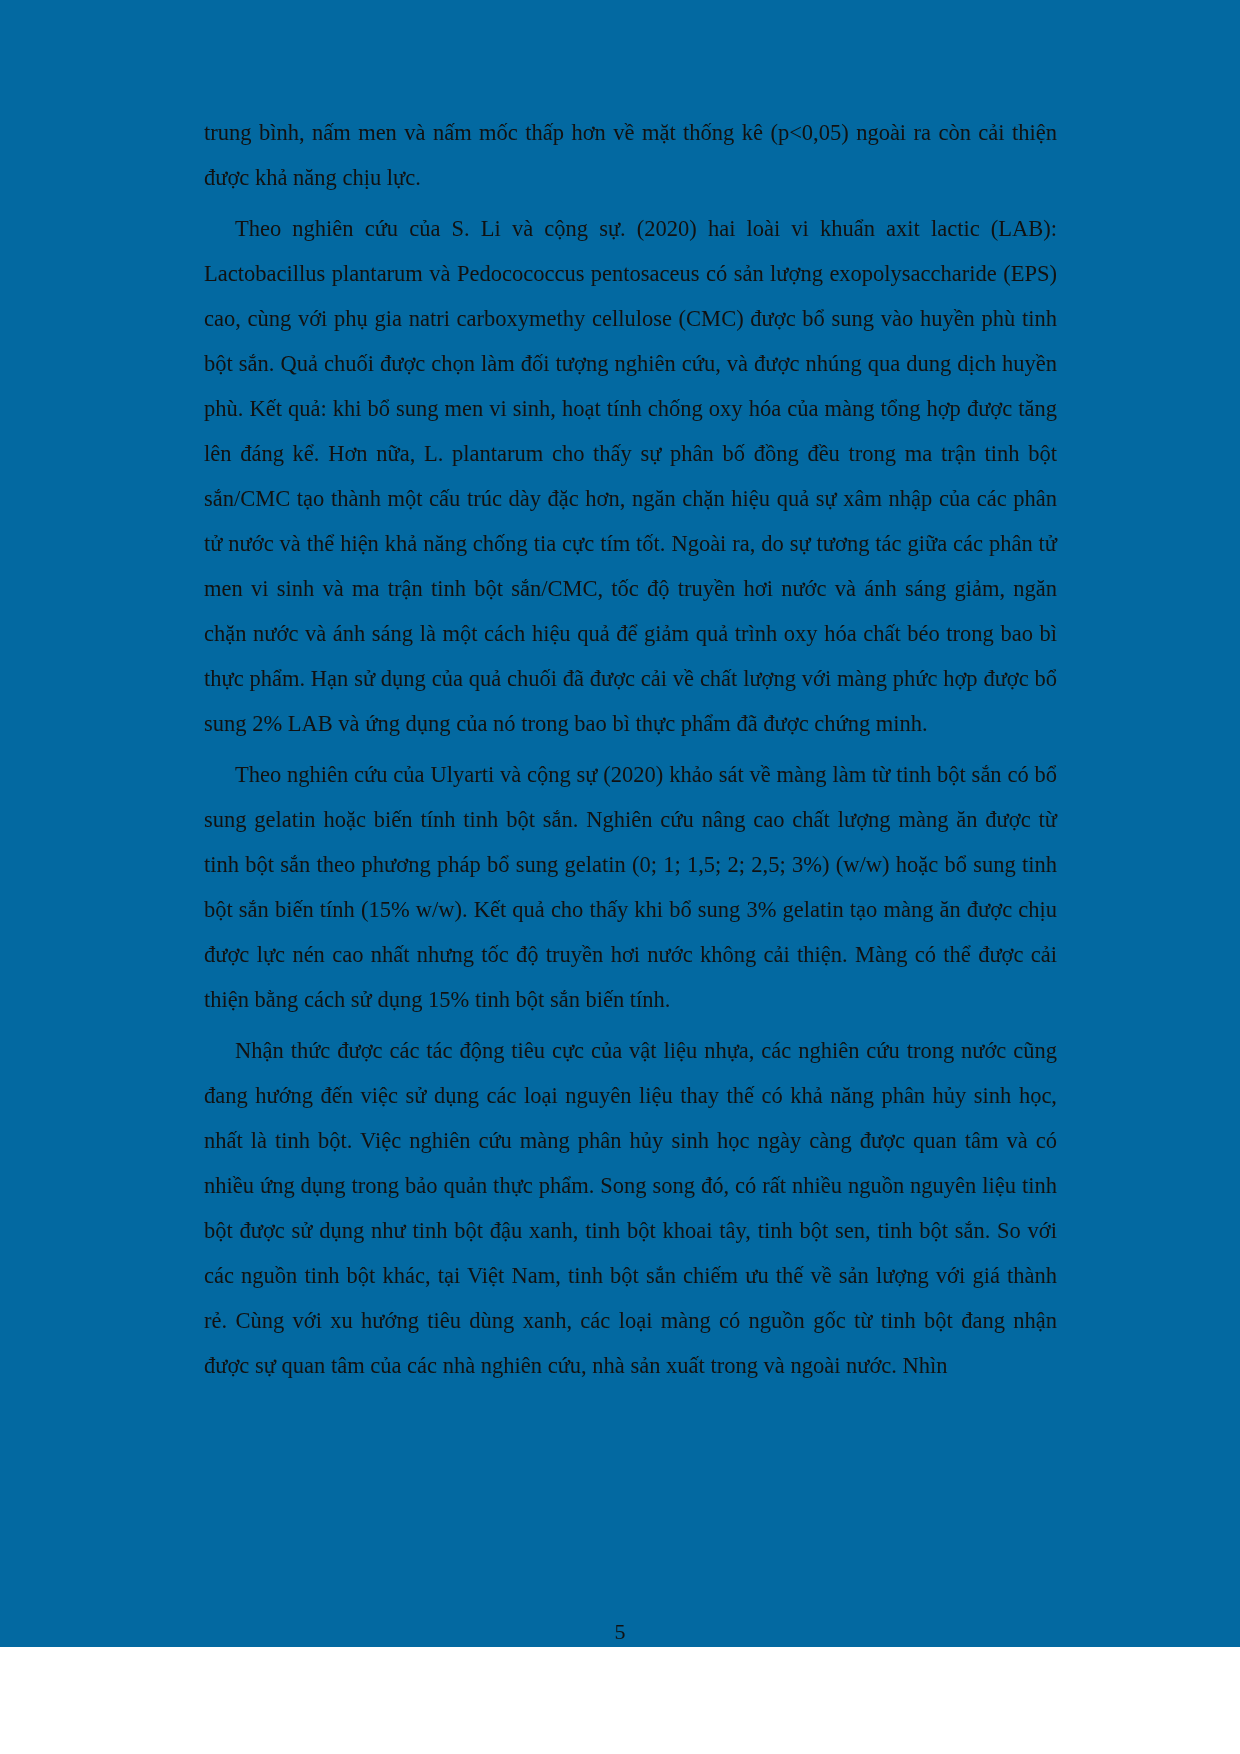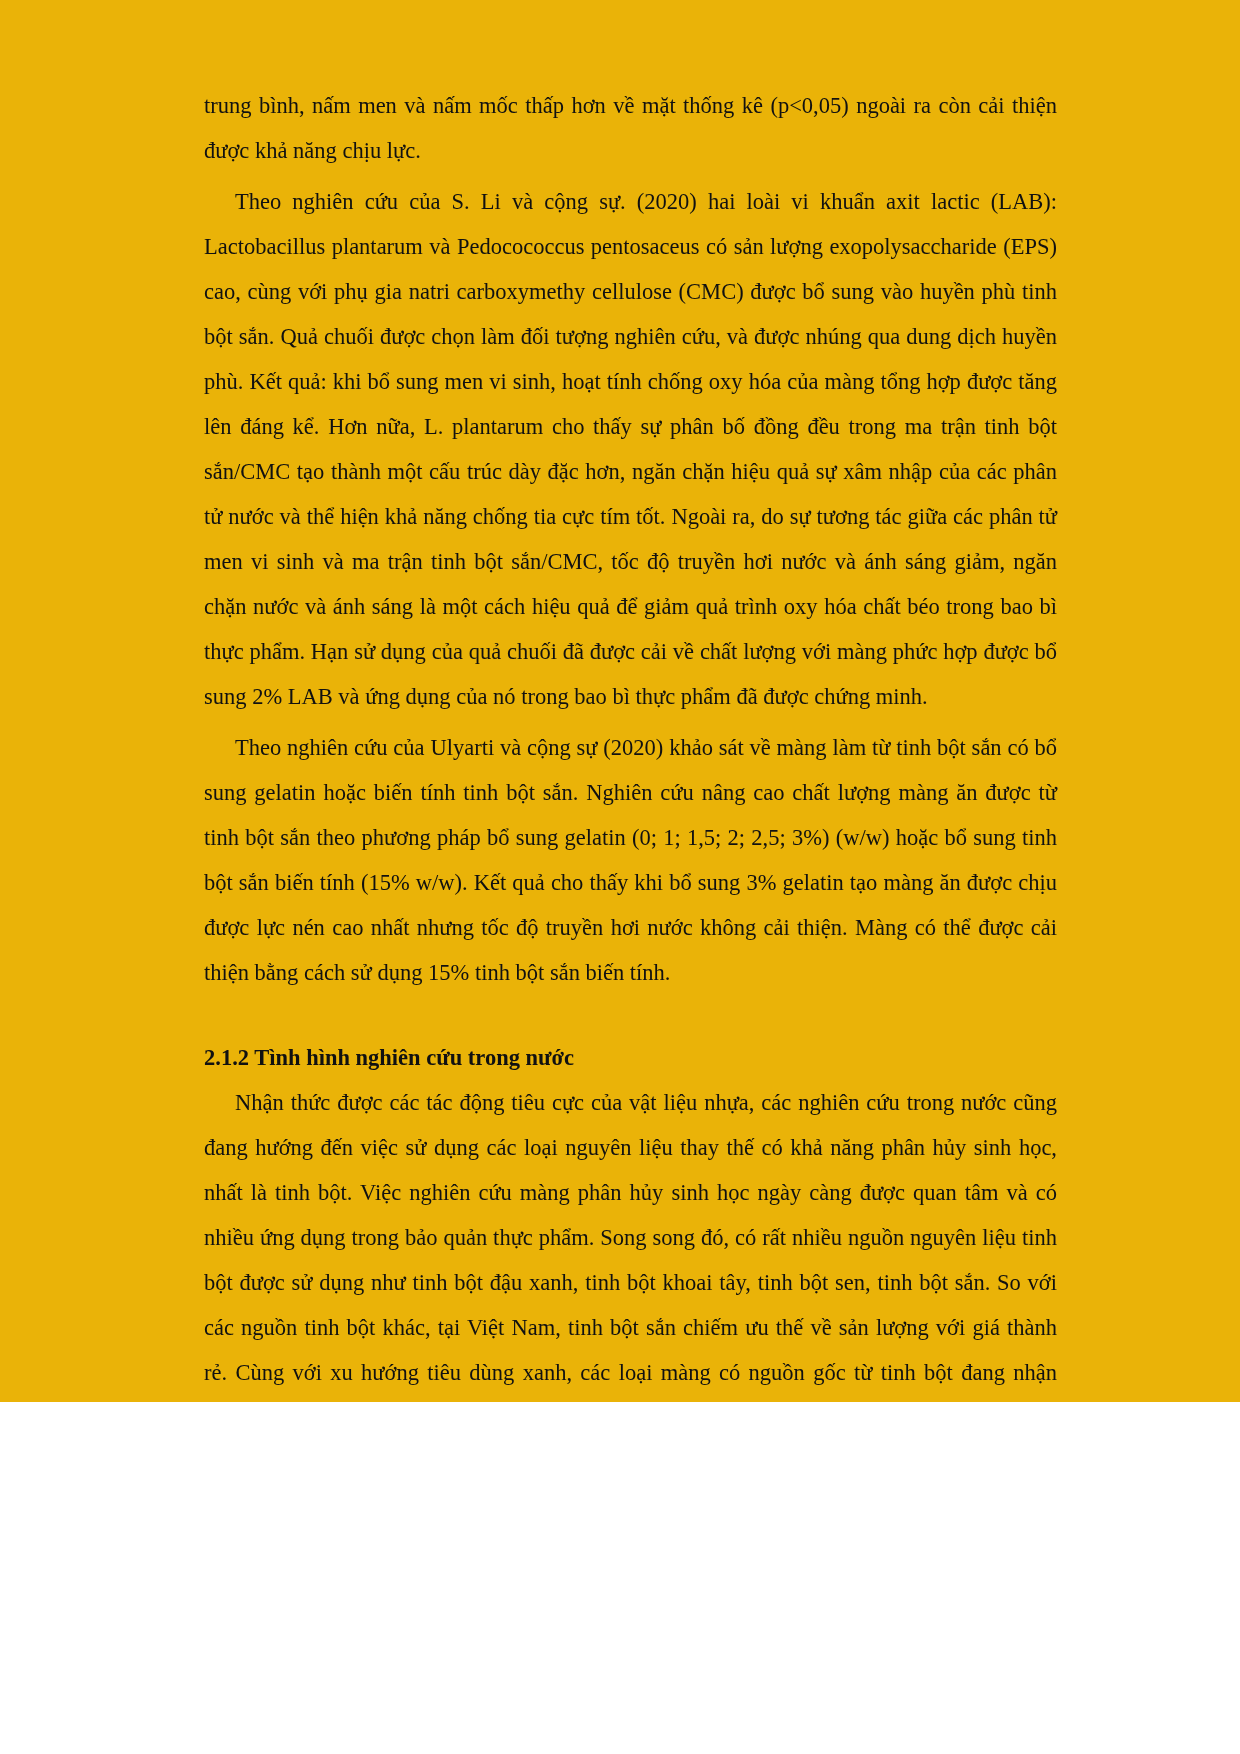--- a/index.html
+++ b/index.html
@@ -3,24 +3,24 @@
 <meta charset="utf-8">
 <style>
   html, body {
     margin: 0;
     padding: 0;
     background: #ffffff;
   }
   .page {
     position: relative;
     width: 1240px;
-    height: 1402px;
-    background: #eab308;
+    height: 1647px;
+    background: #0369a1;
     box-sizing: border-box;
-    padding: 83px 183px 0 204px;
+    padding: 110px 183px 0 204px;
     font-family: "Liberation Serif", "DejaVu Serif", serif;
     font-size: 22.5px;
     line-height: 45px;
     color: #111111;
     overflow: hidden;
   }
   .body-para {
     margin: 0 0 6px 0;
     text-align: justify;
     text-indent: 31px;
@@ -50,18 +50,17 @@
 </head>
 <body>
 
 <div class="page">
   <p class="body-para no-indent">trung bình, nấm men và nấm mốc thấp hơn về mặt thống kê (p&lt;0,05) ngoài ra còn cải thiện được khả năng chịu lực.</p>
 
   <p class="body-para">Theo nghiên cứu của S. Li và cộng sự. (2020) hai loài vi khuẩn axit lactic (LAB): Lactobacillus plantarum và Pedocococcus pentosaceus có sản lượng exopolysaccharide (EPS) cao, cùng với phụ gia natri carboxymethy cellulose (CMC) được bổ sung vào huyền phù tinh bột sắn. Quả chuối được chọn làm đối tượng nghiên cứu, và được nhúng qua dung dịch huyền phù. Kết quả: khi bổ sung men vi sinh, hoạt tính chống oxy hóa của màng tổng hợp được tăng lên đáng kể. Hơn nữa, L. plantarum cho thấy sự phân bố đồng đều trong ma trận tinh bột sắn/CMC tạo thành một cấu trúc dày đặc hơn, ngăn chặn hiệu quả sự xâm nhập của các phân tử nước và thể hiện khả năng chống tia cực tím tốt. Ngoài ra, do sự tương tác giữa các phân tử men vi sinh và ma trận tinh bột sắn/CMC, tốc độ truyền hơi nước và ánh sáng giảm, ngăn chặn nước và ánh sáng là một cách hiệu quả để giảm quả trình oxy hóa chất béo trong bao bì thực phẩm. Hạn sử dụng của quả chuối đã được cải về chất lượng với màng phức hợp được bổ sung 2% LAB và ứng dụng của nó trong bao bì thực phẩm đã được chứng minh.</p>
 
   <p class="body-para">Theo nghiên cứu của Ulyarti và cộng sự (2020) khảo sát về màng làm từ tinh bột sắn có bổ sung gelatin hoặc biến tính tinh bột sắn. Nghiên cứu nâng cao chất lượng màng ăn được từ tinh bột sắn theo phương pháp bổ sung gelatin (0; 1; 1,5; 2; 2,5; 3%) (w/w) hoặc bổ sung tinh bột sắn biến tính (15% w/w). Kết quả cho thấy khi bổ sung 3% gelatin tạo màng ăn được chịu được lực nén cao nhất nhưng tốc độ truyền hơi nước không cải thiện. Màng có thể được cải thiện bằng cách sử dụng 15% tinh bột sắn biến tính.</p>
 
-  <h2 class="section-heading">2.1.2 Tình hình nghiên cứu trong nước</h2>
 
   <p class="body-para">Nhận thức được các tác động tiêu cực của vật liệu nhựa, các nghiên cứu trong nước cũng đang hướng đến việc sử dụng các loại nguyên liệu thay thế có khả năng phân hủy sinh học, nhất là tinh bột. Việc nghiên cứu màng phân hủy sinh học ngày càng được quan tâm và có nhiều ứng dụng trong bảo quản thực phẩm. Song song đó, có rất nhiều nguồn nguyên liệu tinh bột được sử dụng như tinh bột đậu xanh, tinh bột khoai tây, tinh bột sen, tinh bột sắn. So với các nguồn tinh bột khác, tại Việt Nam, tinh bột sắn chiếm ưu thế về sản lượng với giá thành rẻ. Cùng với xu hướng tiêu dùng xanh, các loại màng có nguồn gốc từ tinh bột đang nhận được sự quan tâm của các nhà nghiên cứu, nhà sản xuất trong và ngoài nước. Nhìn</p>
 
   <div class="page-number">5</div>
 </div>
 
 </body></html>

